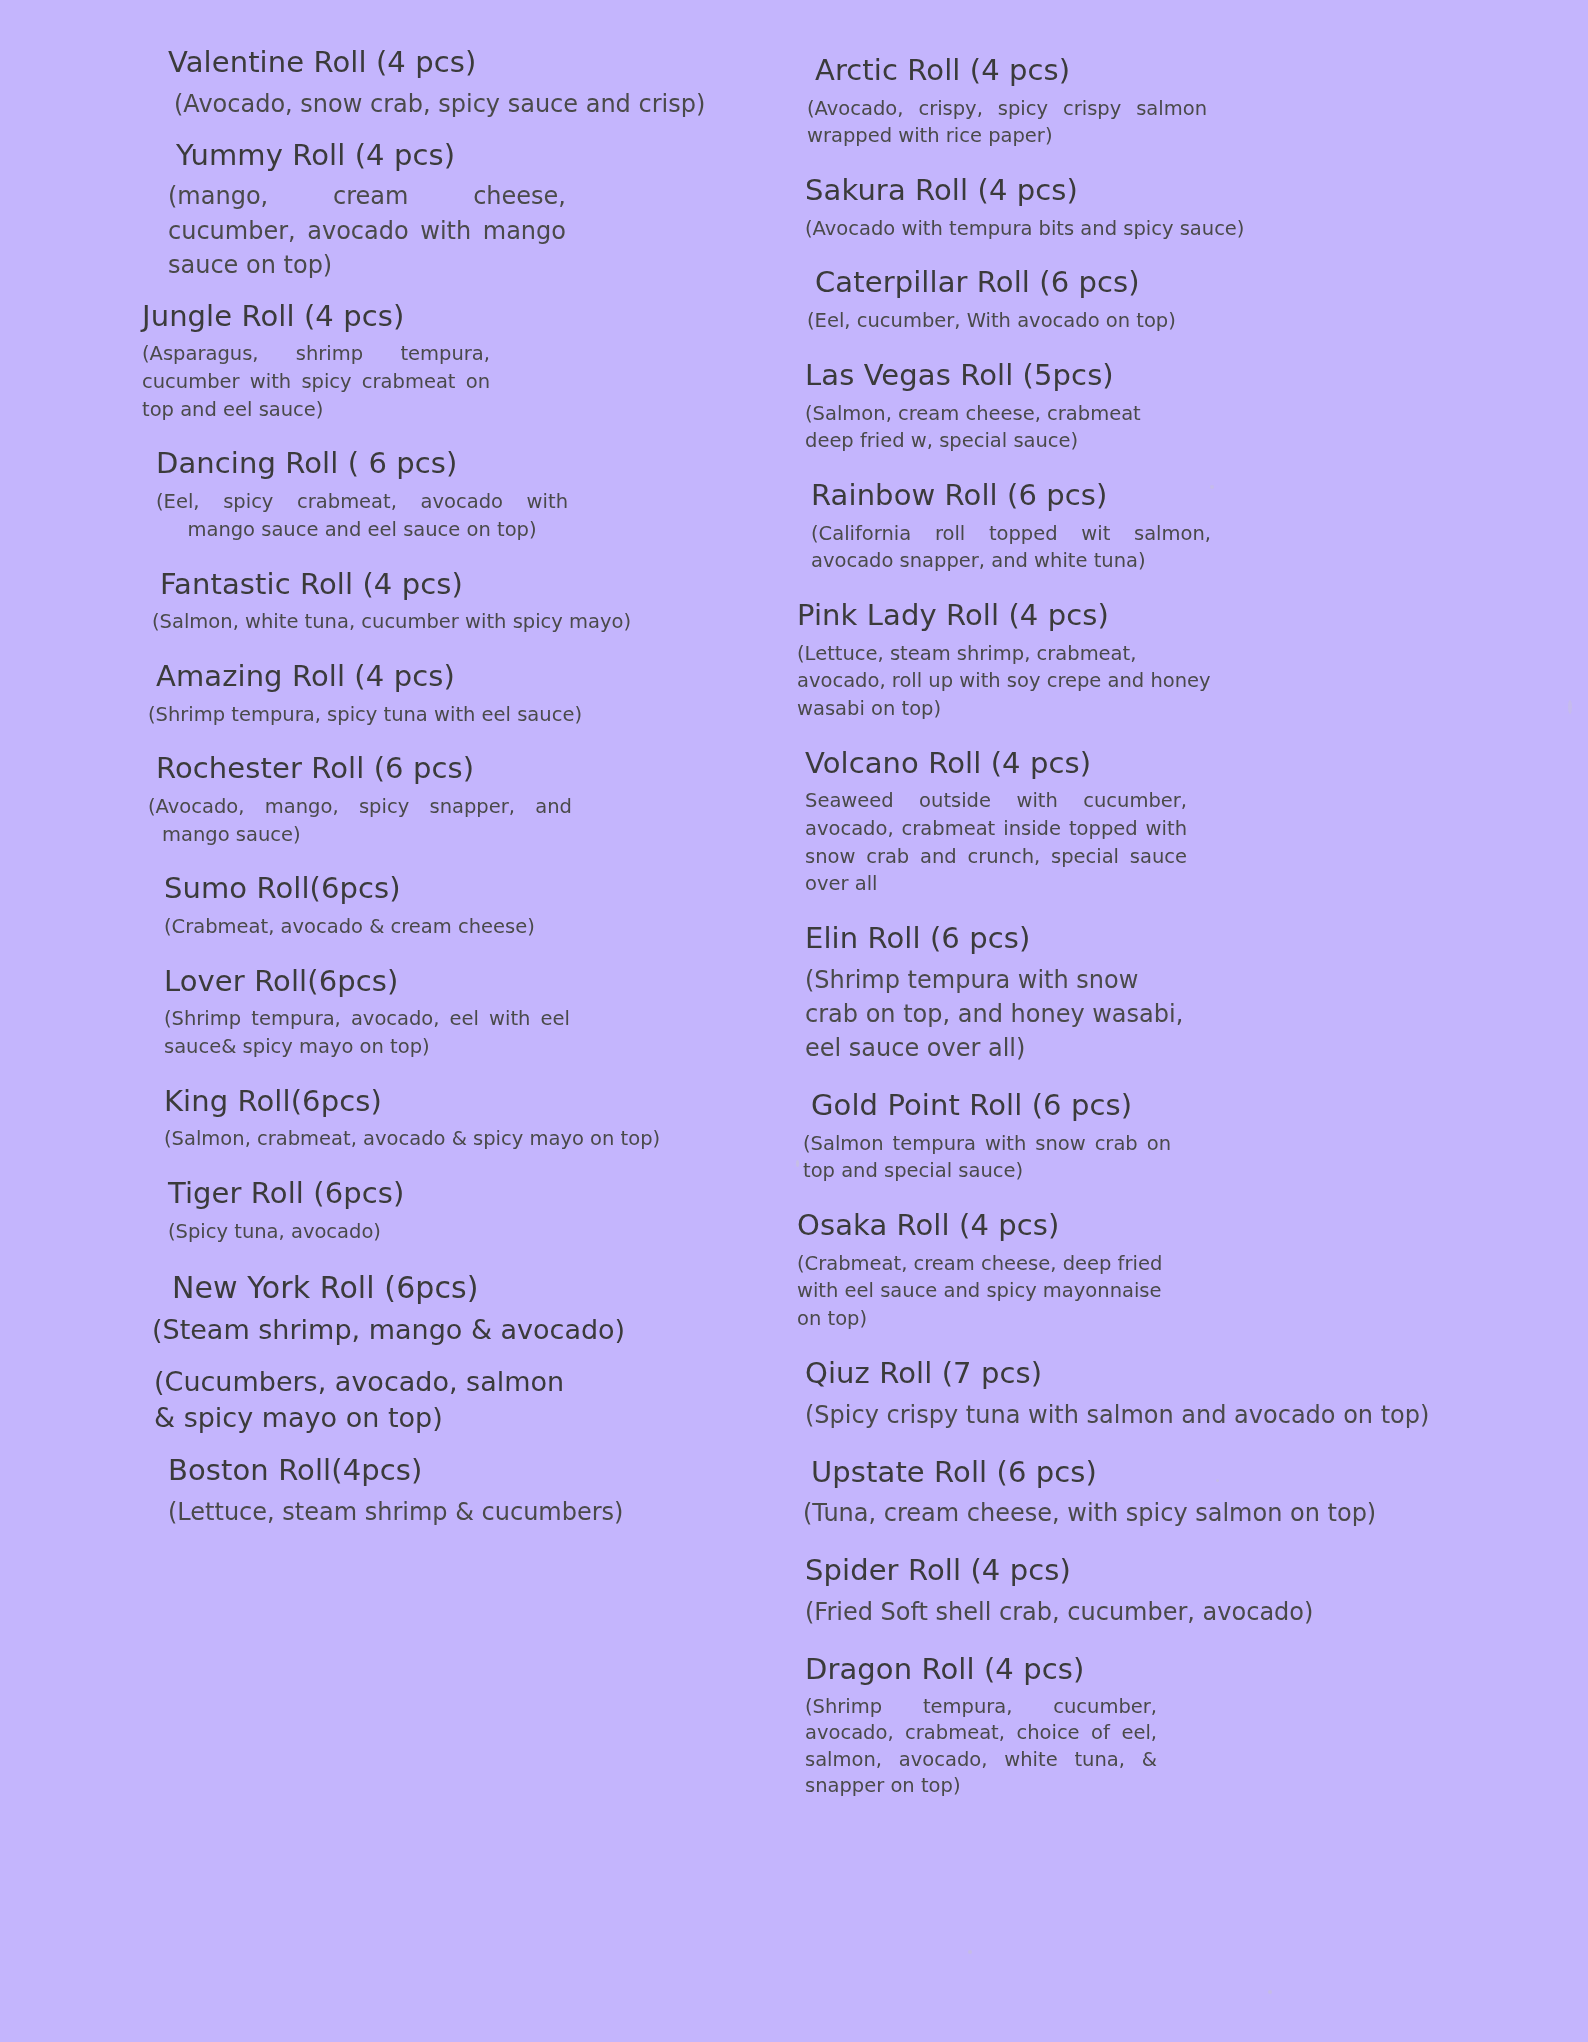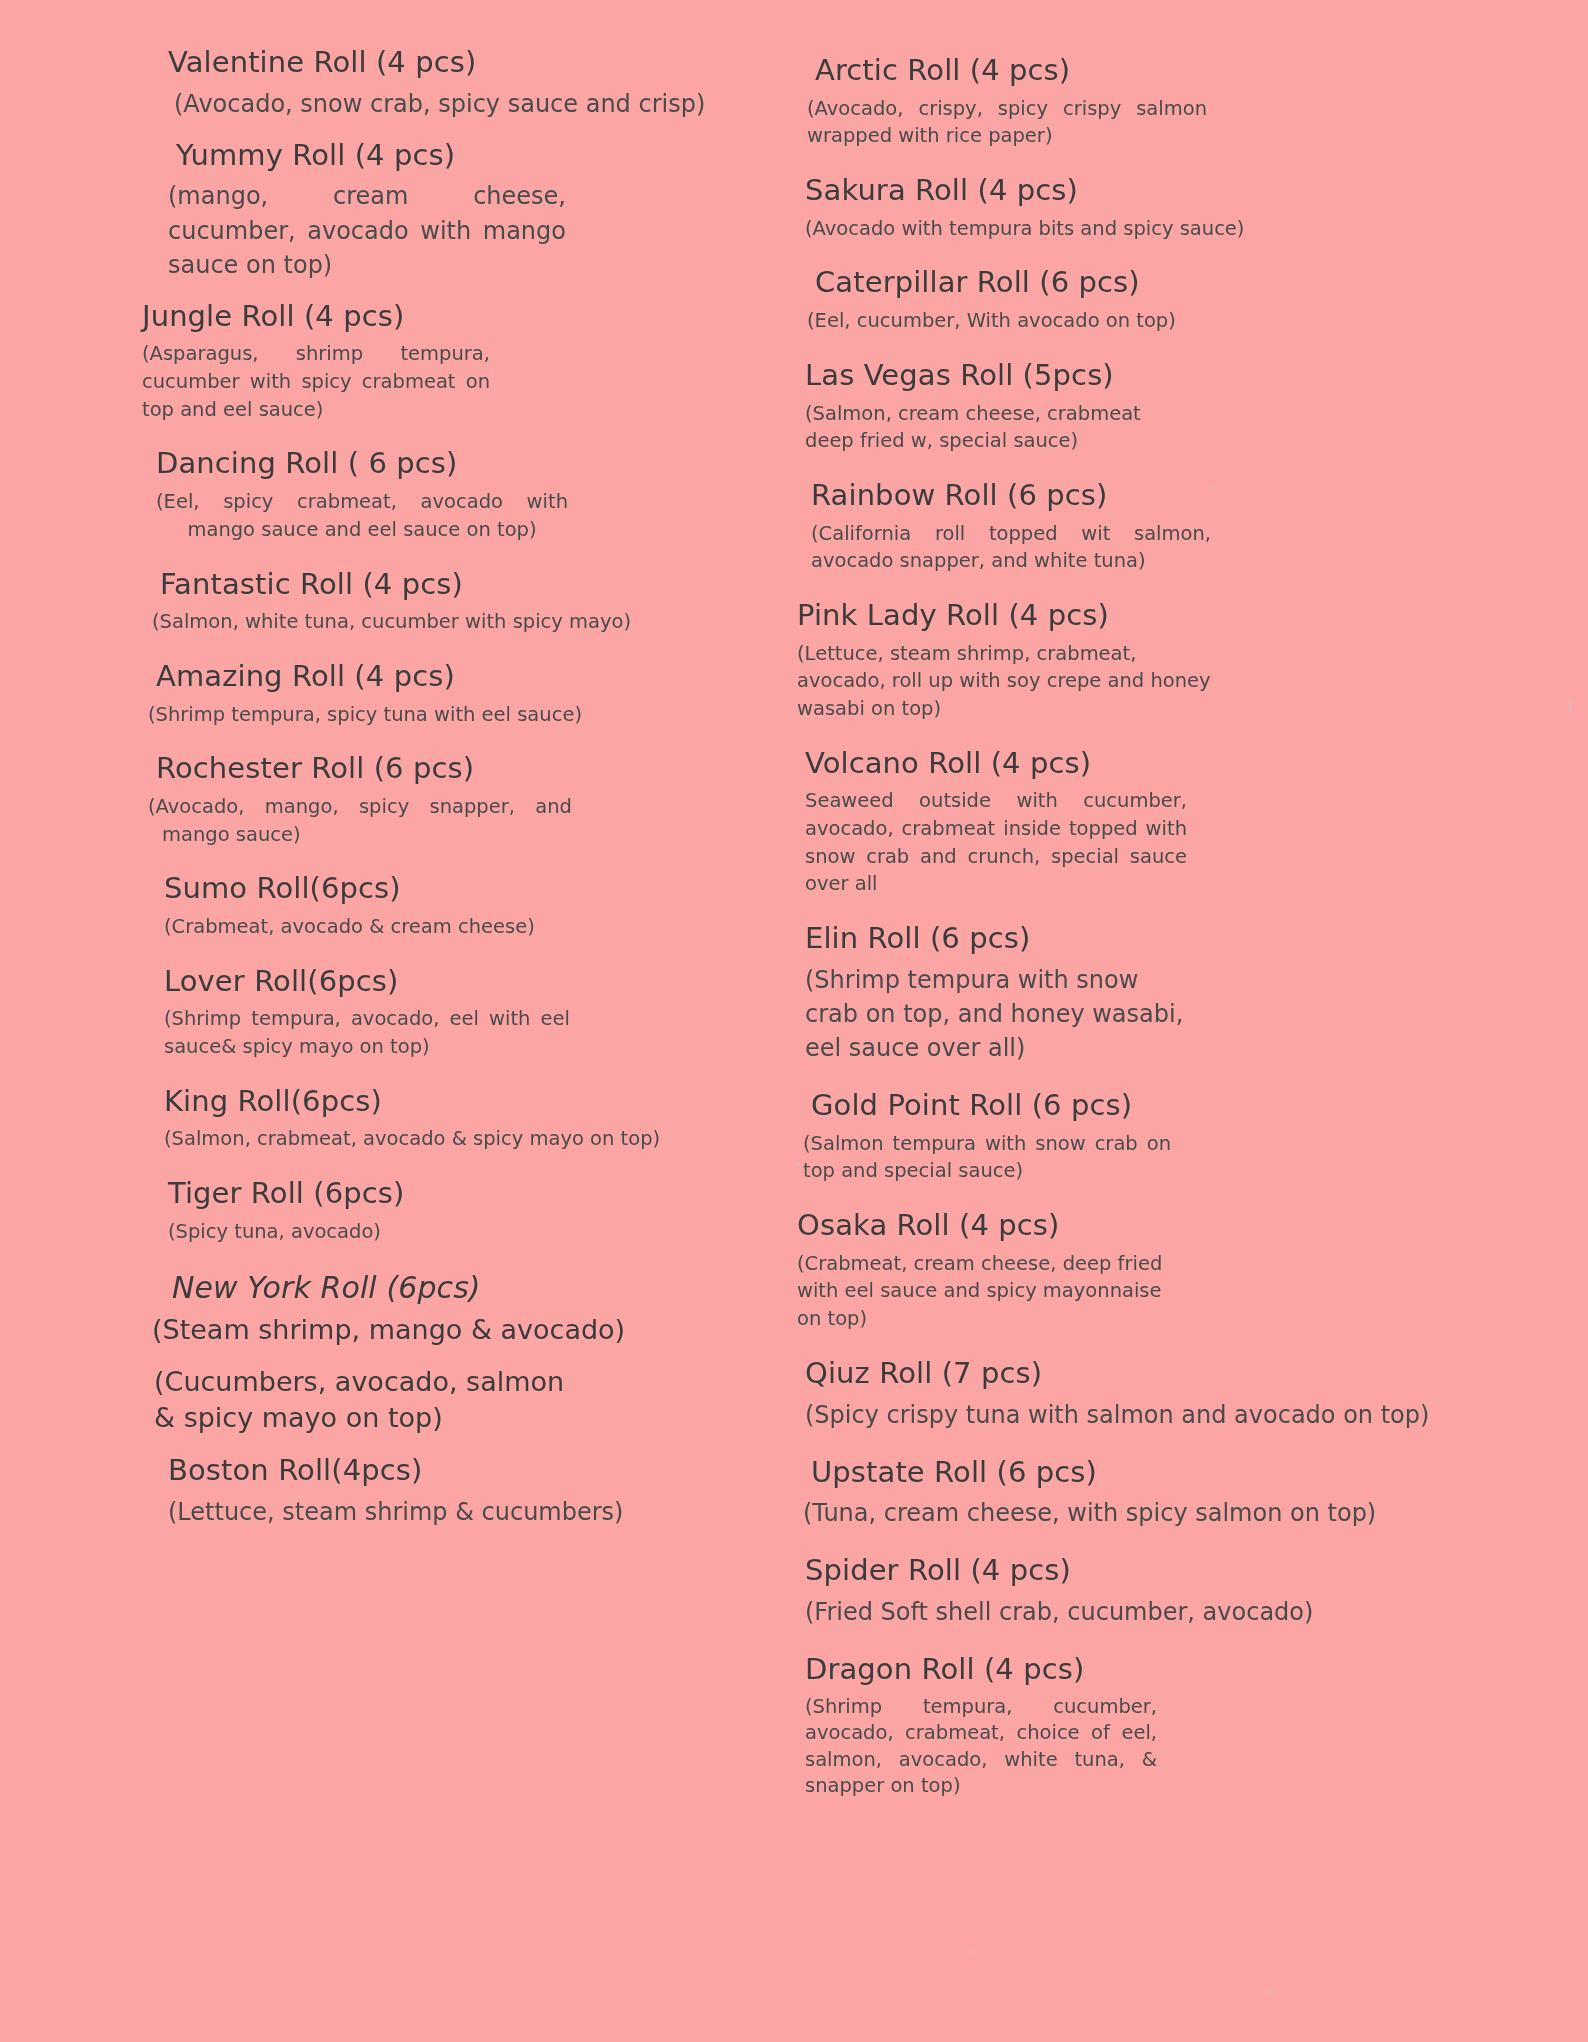--- a/index.html
+++ b/index.html
@@ -13,21 +13,21 @@
     height: 2042px;
     position: relative;
     font-family: "DejaVu Sans", "Liberation Sans", sans-serif;
     color: #2a2a2a;
     overflow: hidden;
   }
 
   .page {
     position: absolute;
     inset: 0;
-    background: #fca5a5;
+    background: #c4b5fd;
   }
 
   .columns {
     position: absolute;
     top: 44px;
     left: 0;
     right: 0;
     display: flex;
     align-items: flex-start;
   }
@@ -84,21 +84,21 @@
   .out-8  { margin-left: -8px; }
   .out-20 { margin-left: -20px; }
   .out-38 { margin-left: -38px; }
 
   
   .gap-s  { margin-top: 16px; }
   .gap-m  { margin-top: 22px; }
 
   
   .big .desc { font-size: 27px; line-height: 1.34; color: #3b3b3b; }
-  .name-lg { font-size: 30px; font-style: italic; }
+  .name-lg { font-size: 30px; }
 
   .desc-sm { font-size: 24px; }
   .desc-tight { line-height: 1.36; }
 
   
   .speck {
     position: absolute;
     background: #c9c9c9;
     border-radius: 50%;
   }

